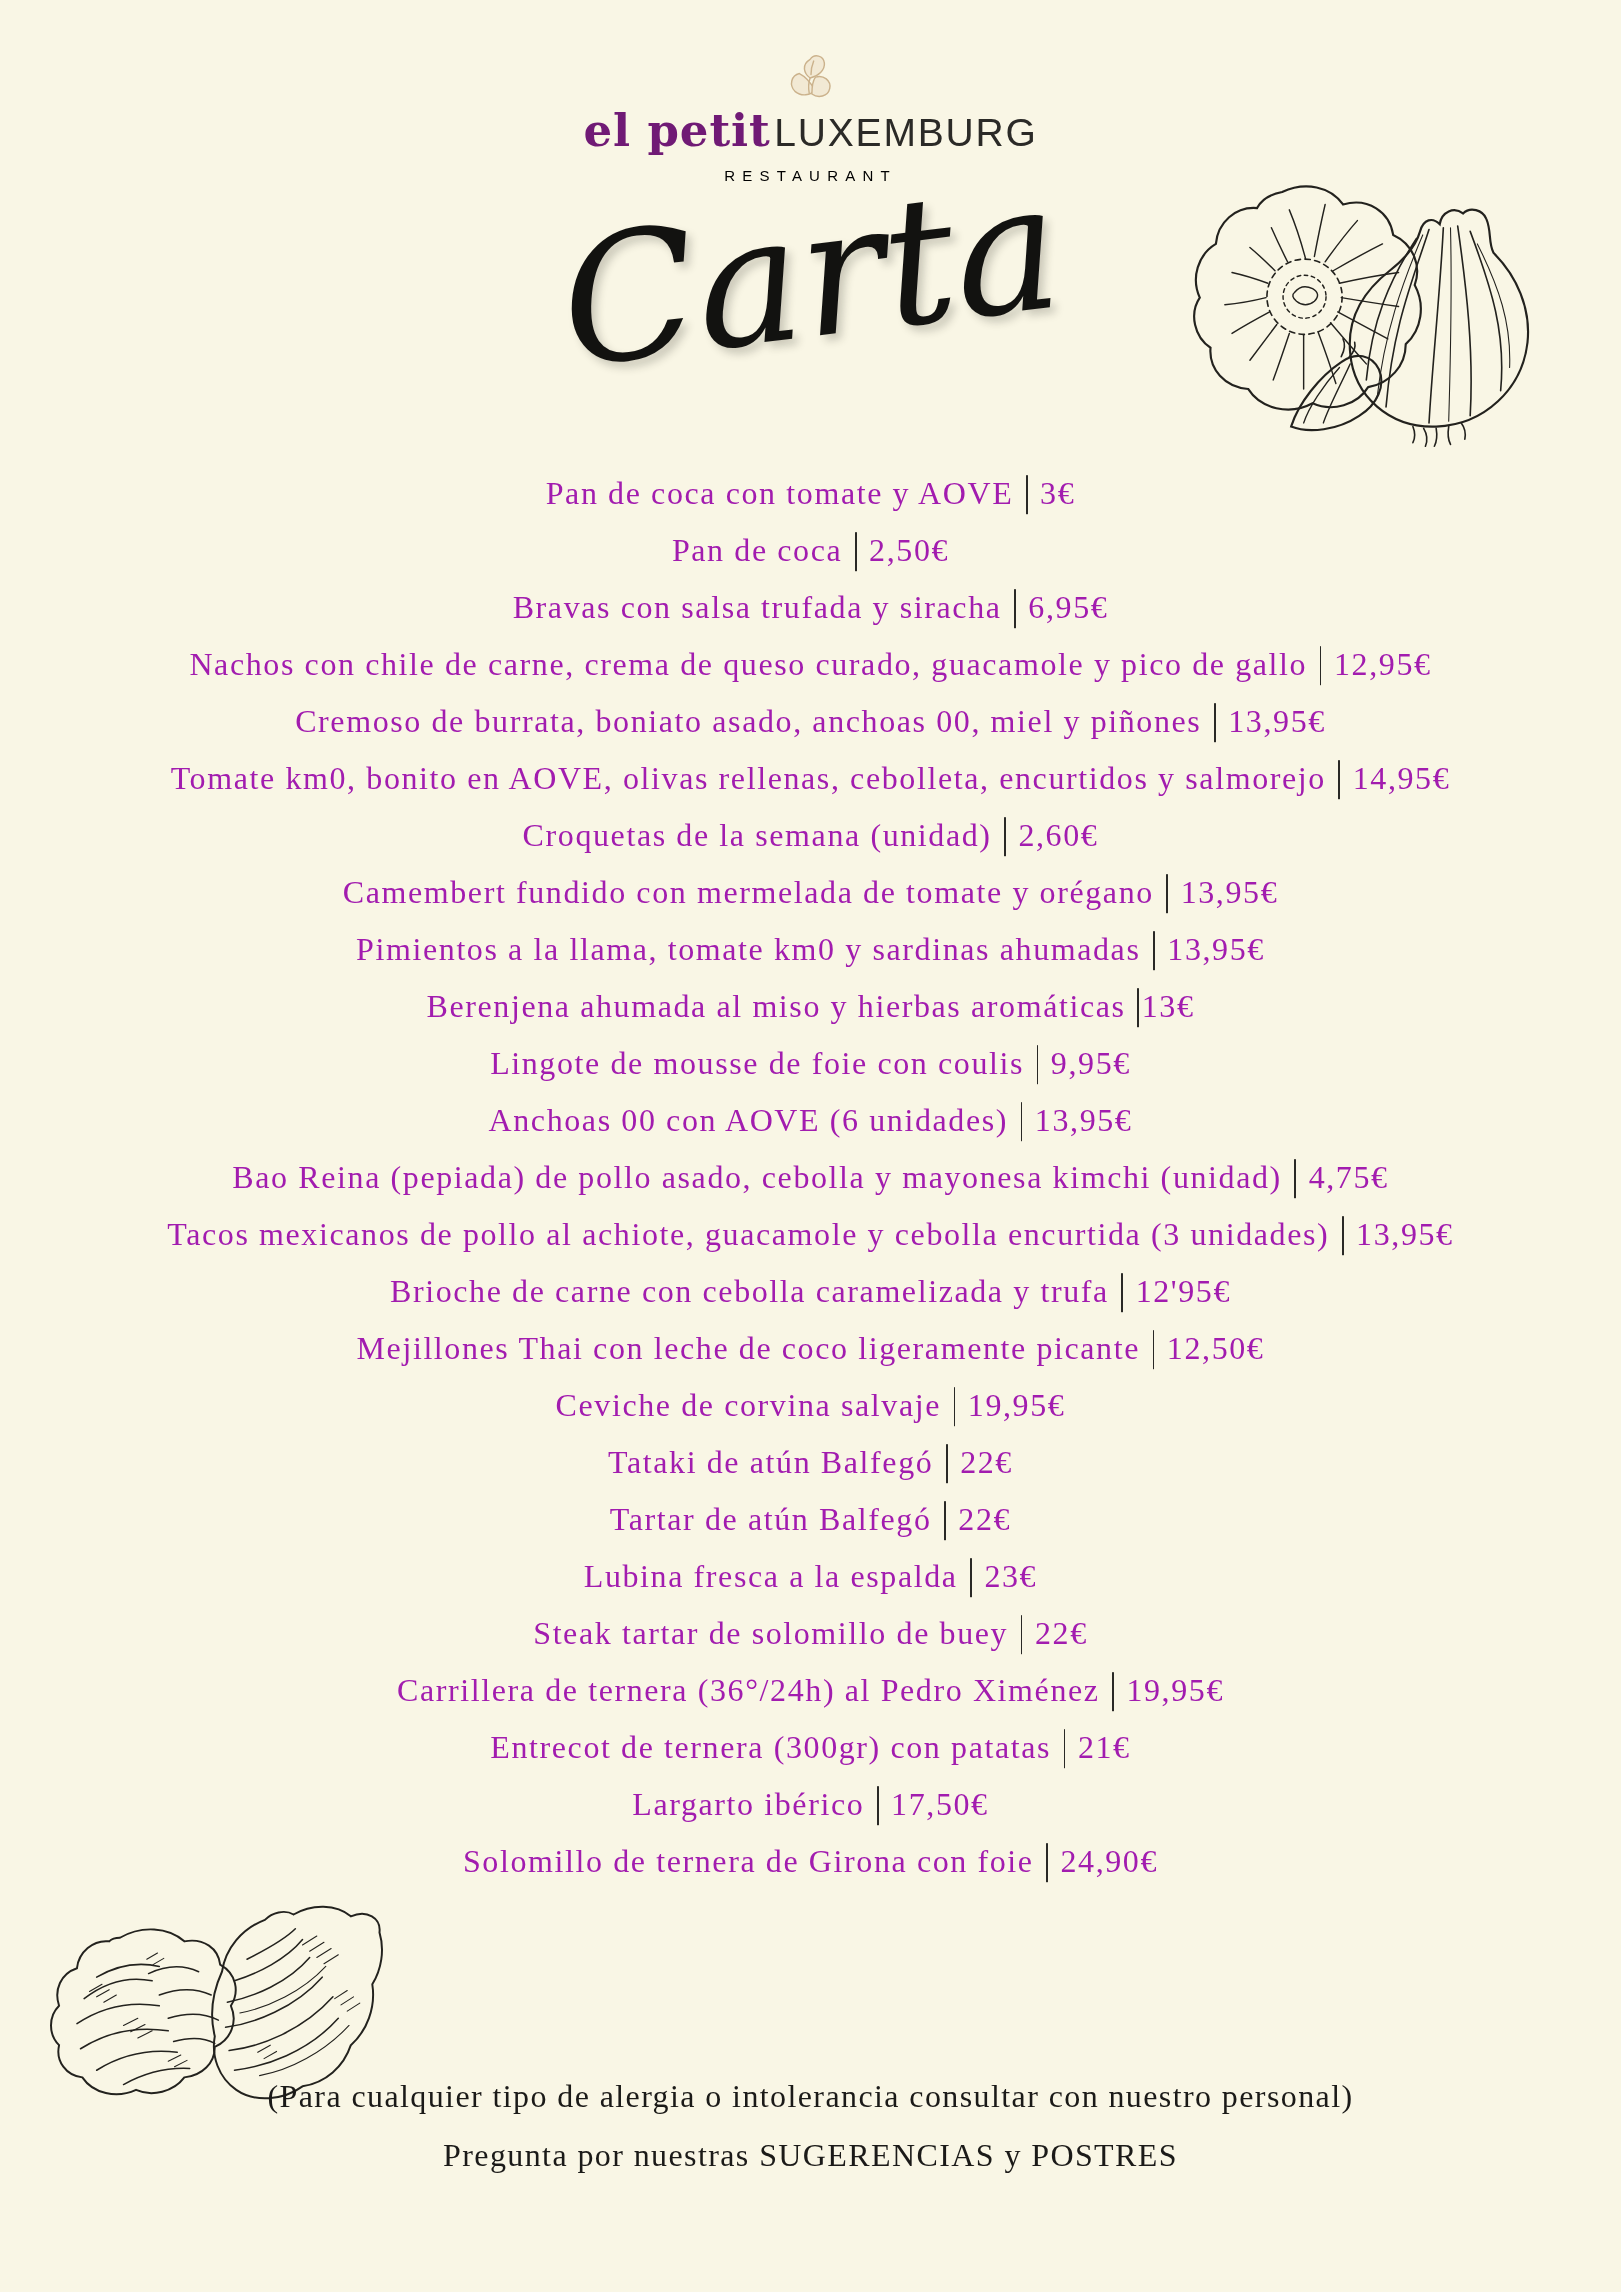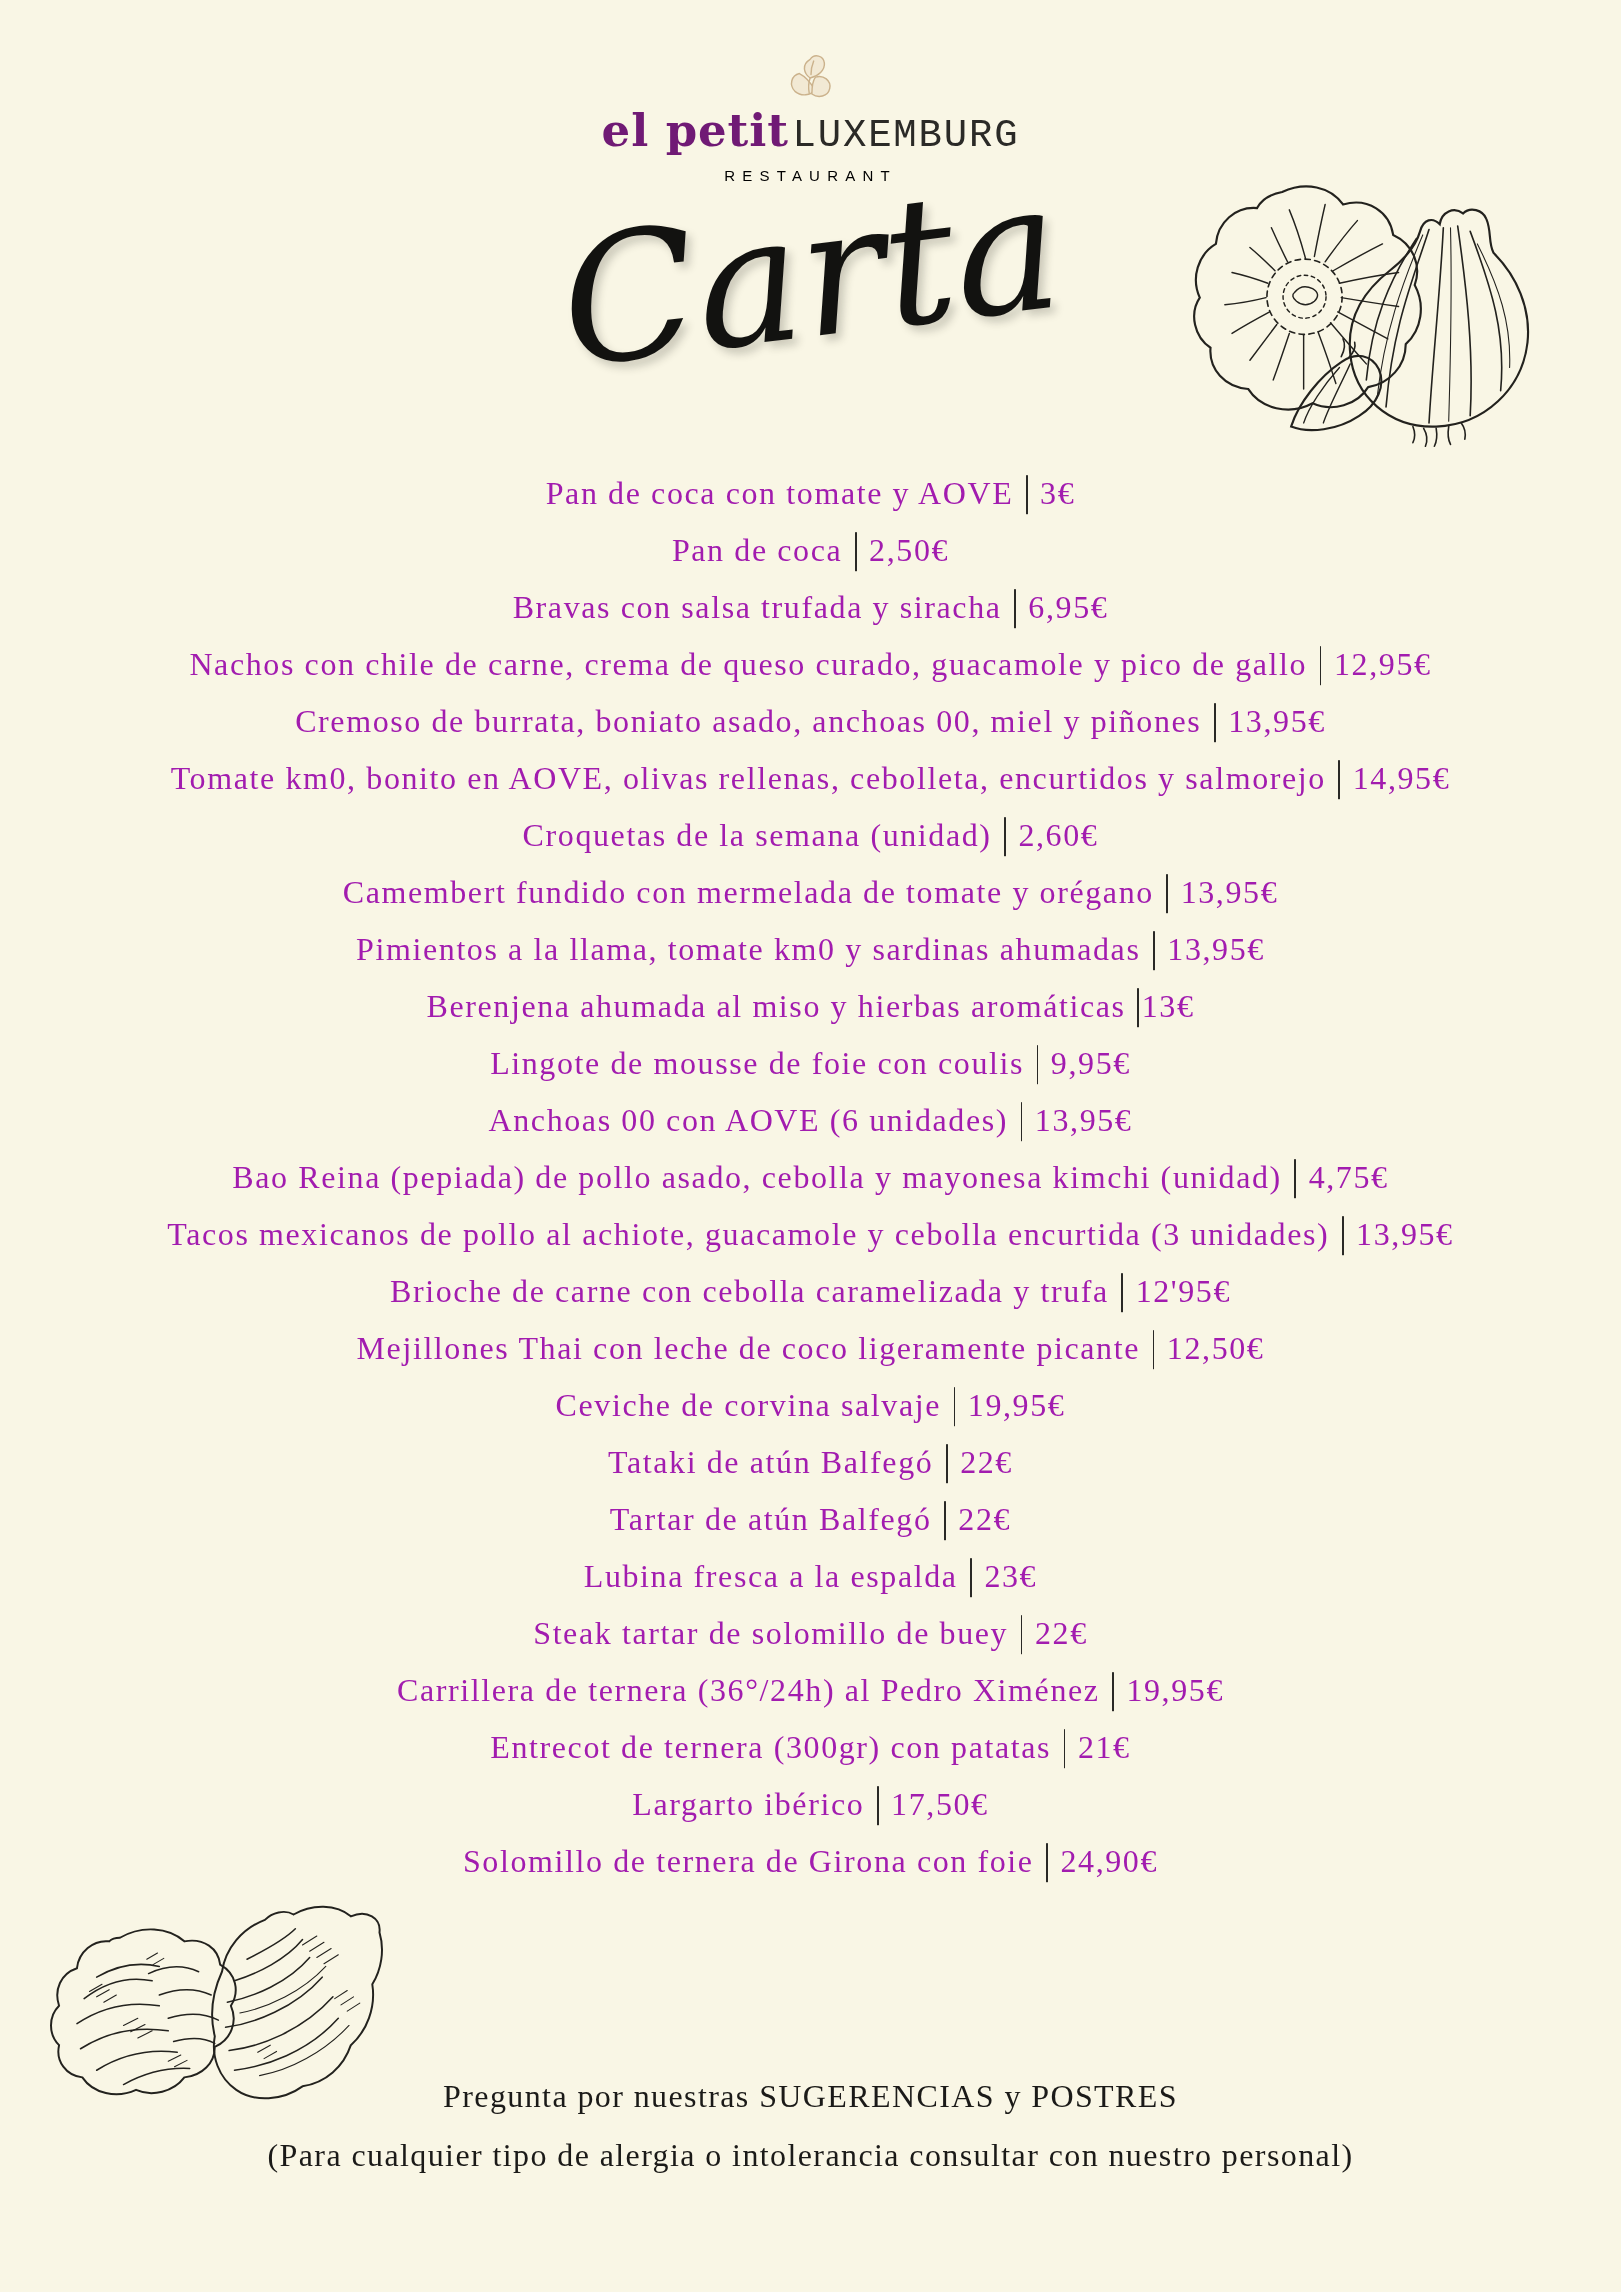--- a/index.html
+++ b/index.html
@@ -18,21 +18,21 @@
   }
   .brand{
     position:absolute;top:104px;left:0;right:0;
     text-align:center;white-space:nowrap;
   }
   .brand .brand-bold{
     font-family:"DejaVu Serif","Liberation Serif",serif;
     font-weight:bold;font-size:45px;color:#701a75;letter-spacing:0.9px;
   }
   .brand .brand-reg{
-    font-family:Liberation Mono, monospace;
+    font-family:Liberation Sans, sans-serif;
     font-weight:400;font-size:39px;color:#2b2a27;letter-spacing:1.8px;
   }
   .tagline{
     position:absolute;top:167px;left:0;right:0;
     text-align:center;
     font-family:"Liberation Sans","DejaVu Sans",sans-serif;
     font-size:15px;letter-spacing:7.2px;color:#000000;
   }
   .carta{
     position:absolute;top:179px;left:0;right:0;margin:0;
@@ -223,18 +223,18 @@
       </g>
       <g stroke-width="1.2">
         <path d="M300,60 l16,-10 M308,67 l16,-10 M316,74 l16,-10 M324,81 l16,-10"></path>
         <path d="M336,120 l14,-9 M343,127 l14,-9 M350,134 l14,-9"></path>
         <path d="M250,180 l14,-8 M257,187 l14,-8"></path>
       </g>
     </g>
   </svg>
 
   <footer class="footer">
+    <div class="footer-line">(Para cualquier tipo de alergia o intolerancia consultar con nuestro personal)</div>
     <div class="footer-line">Pregunta por nuestras SUGERENCIAS y POSTRES</div>
-    <div class="footer-line">(Para cualquier tipo de alergia o intolerancia consultar con nuestro personal)</div>
   </footer>
 
 </div>
 
 
 </body></html>

